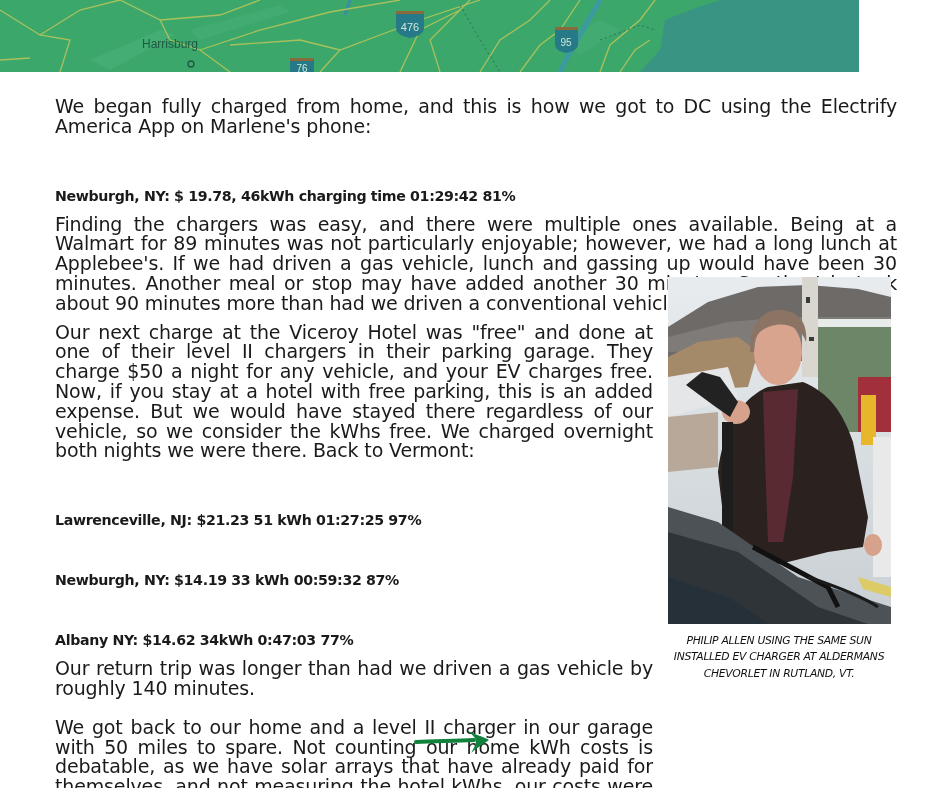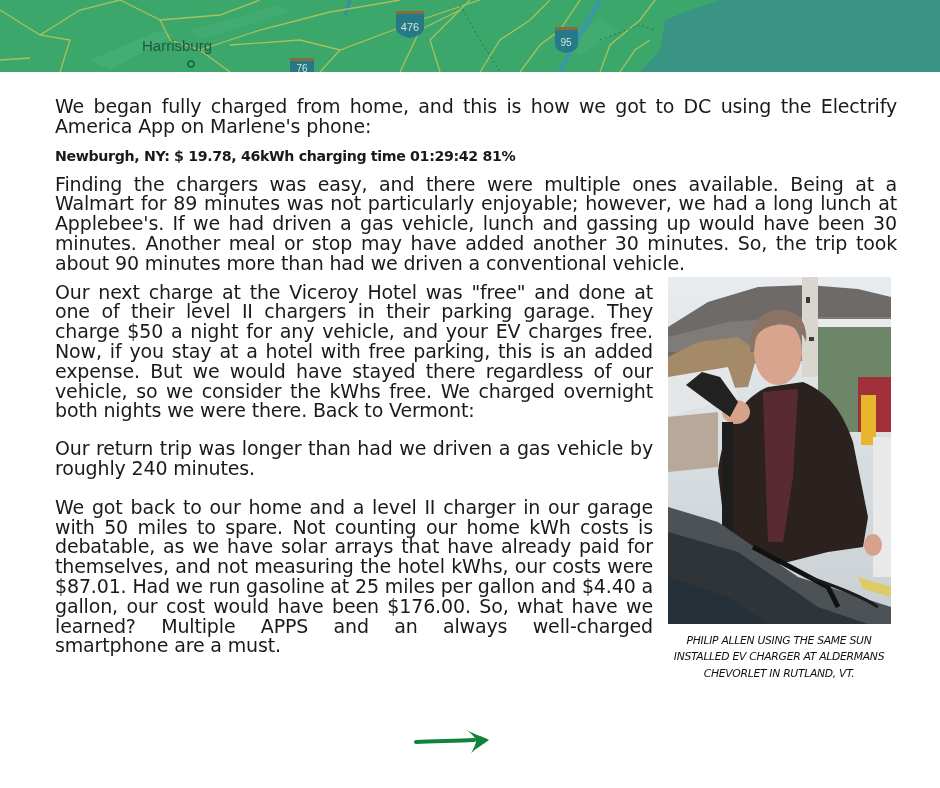--- a/index.html
+++ b/index.html
@@ -1,23 +1,23 @@
 <!DOCTYPE html>
 <html><head>
   <meta charset="utf-8">
   <style>
     html, body { margin: 0; padding: 0; background: #ffffff; }
     body { width: 940px; height: 788px; position: relative; overflow: hidden;
            font-family: "DejaVu Sans", "Liberation Sans", sans-serif; color: #1a1a1a; }
-    .map { position: absolute; left: 0; top: 0; width: 940px; height: 72px; overflow: hidden; background: #3ca76b; }
+    .map { position: absolute; left: 0; top: 0; width: 859px; height: 72px; overflow: hidden; background: #3ca76b; }
     .map svg { display: block; }
-    .map-label { position: absolute; font-family: "Liberation Sans", sans-serif; font-size: 15px; color: #1f5a44; }
+    .map-label { position: absolute; font-family: "Liberation Sans", sans-serif; font-size: 12px; color: #1f5a44; }
     .content { position: absolute; left: 55px; top: 97px; width: 842px; }
     p { margin: 0; font-size: 19px; line-height: 19.8px; text-align: justify; letter-spacing: -0.15px; }
-    .bold-line { font-weight: bold; font-size: 14.2px; line-height: 20px; text-align: left; letter-spacing: -0.35px; }
+    .bold-line { font-weight: bold; font-size: 14.2px; line-height: 20px; text-align: left; letter-spacing: -0.35px; margin-top: 40px; }
     .gap { height: 9px; }
     .gap-lg { height: 19px; }
     .narrow { width: 598px; }
     .photo { position: absolute; left: 668px; top: 277px; width: 223px; height: 347px; overflow: hidden; }
     .caption { position: absolute; left: 658px; top: 633px; width: 242px; text-align: center;
                font-weight: normal; font-style: italic; font-size: 10.8px; line-height: 16.3px; letter-spacing: -0.3px; color: #111; }
     .arrow { position: absolute; left: 414px; top: 726px; width: 78px; height: 30px; }
   </style>
 </head>
 <body>
@@ -78,22 +78,27 @@
   <div class="gap"></div>
   <div>
     <p class="bold-line">Newburgh, NY: $ 19.78, 46kWh charging time 01:29:42 81%</p>
   </div>
   <div class="gap"></div>
   <p>Finding the chargers was easy, and there were multiple ones available. Being at a Walmart for 89 minutes was not particularly enjoyable; however, we had a long lunch at Applebee's. If we had driven a gas vehicle, lunch and gassing up would have been 30 minutes. Another meal or stop may have added another 30 minutes. So, the trip took about 90 minutes more than had we driven a conventional vehicle.</p>
   <div class="gap"></div>
   <div class="narrow">
     <p> Our next charge at the Viceroy Hotel was "free" and done at one of their level II chargers in their parking garage. They charge $50 a night for any vehicle, and your EV charges free. Now, if you stay at a hotel with free parking,  this is an added expense. But we would have stayed there regardless of our vehicle, so we consider the kWhs free. We charged overnight both nights we were there. Back to Vermont:</p>
     <div class="gap"></div>
+    <div>
+      <p class="bold-line">Lawrenceville, NJ: $21.23 51 kWh 01:27:25 97%</p>
+      <p class="bold-line">Newburgh, NY: $14.19 33 kWh 00:59:32 87%</p>
+      <p class="bold-line">Albany NY: $14.62 34kWh 0:47:03 77%</p>
+    </div>
     <div class="gap"></div>
-    <p>Our return trip was longer than had we driven a gas vehicle by roughly 240 minutes.</p>
+    <p>Our return trip was longer than had we driven a gas vehicle by roughly 140 minutes.</p>
     <div class="gap-lg"></div>
     <p> We got back to our home and a level II charger in our garage with 50 miles to spare. Not counting our home kWh costs is debatable, as we have solar arrays that have already paid for themselves, and not measuring the hotel kWhs, our costs were $87.01. Had we run gasoline at 25 miles per gallon and $4.40 a gallon, our cost would have been $176.00. So, what have we learned? Multiple APPS and an always well-charged smartphone are a must.</p>
   </div>
 </div>
 
 <div class="photo" title="Man holding EV charger handle next to a car">
   <svg width="223" height="347" viewBox="0 0 223 347">
     <defs>
       <linearGradient id="sky" x1="0" y1="0" x2="0" y2="1">
         <stop offset="0" stop-color="#e8ecef"></stop>

